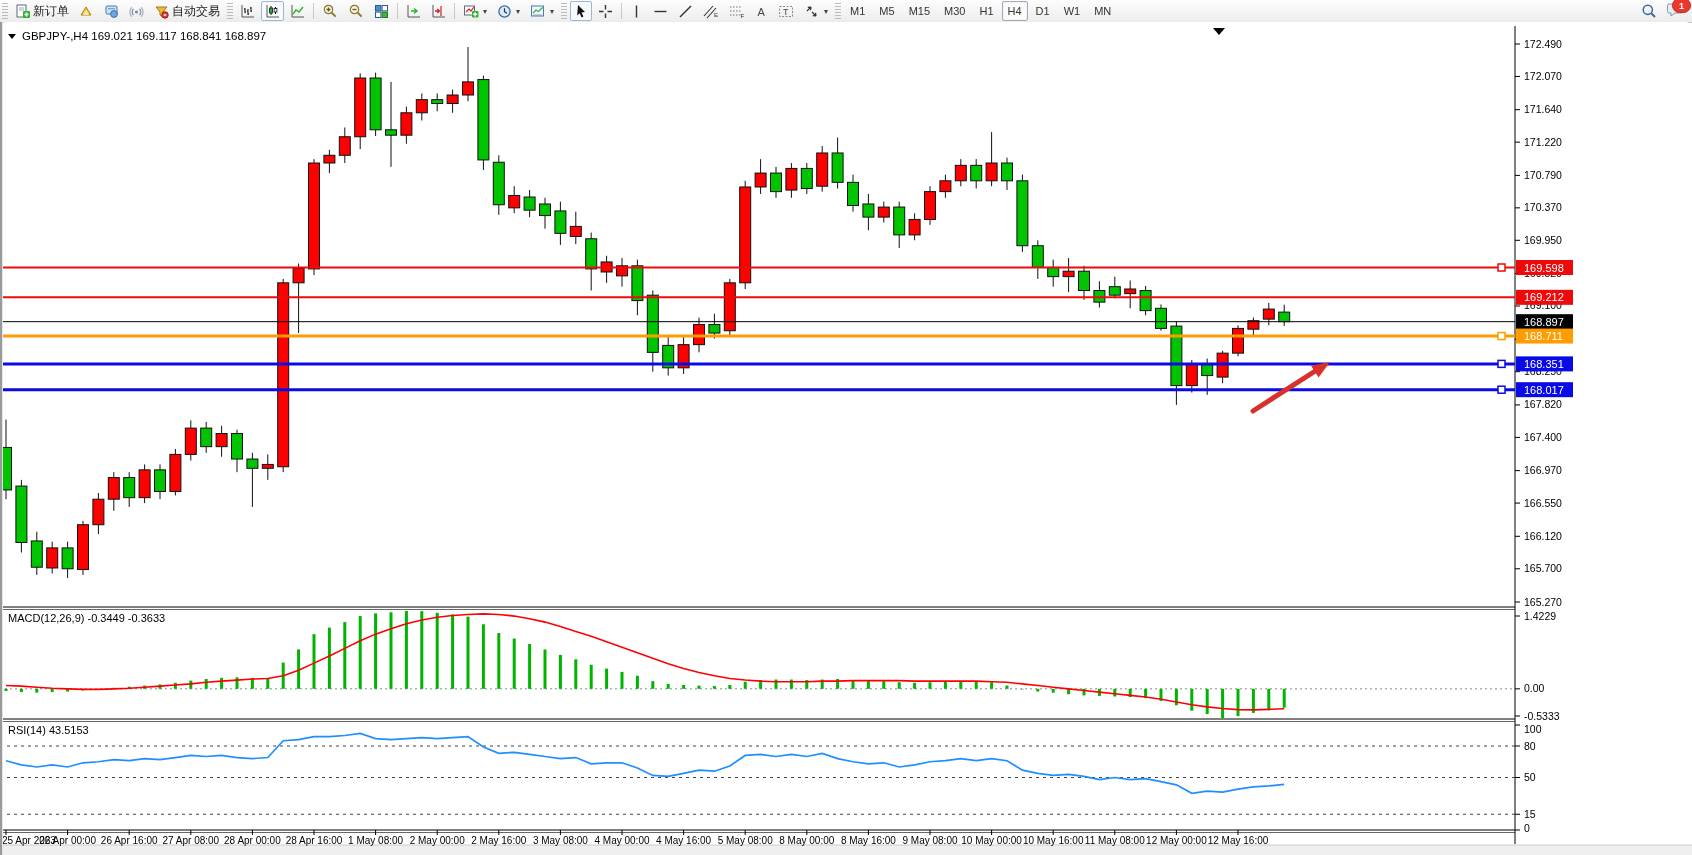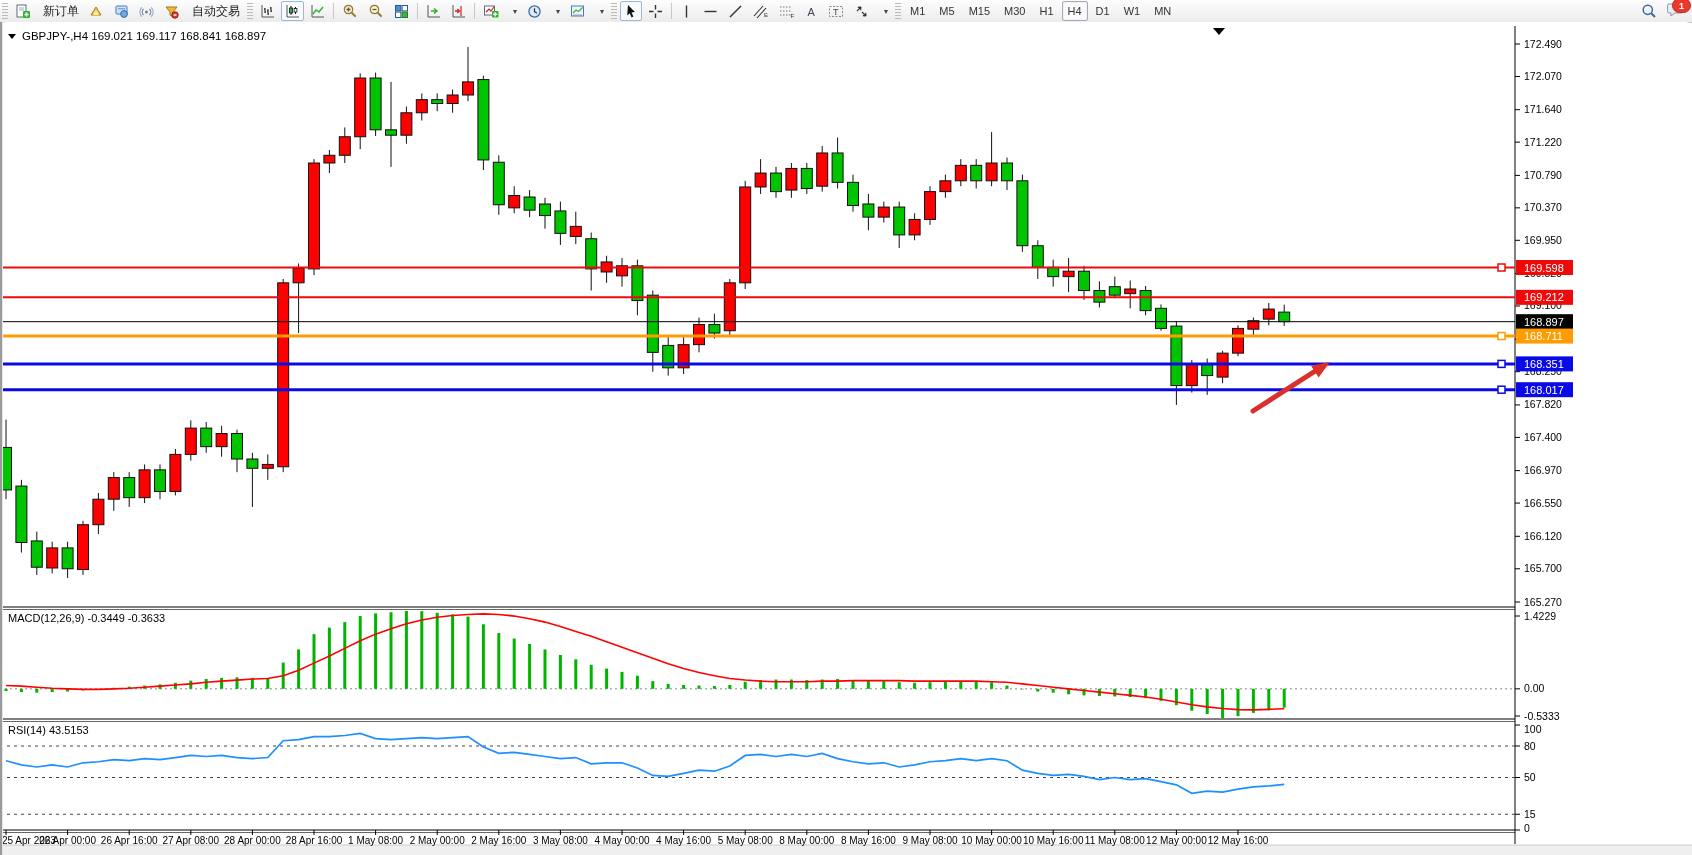--- a/index.html
+++ b/index.html
@@ -5,21 +5,21 @@
   html,body{margin:0;padding:0;background:#fff;}
   .stage{position:relative;width:1692px;height:855px;background:#fff;overflow:hidden;
          font-family:"Liberation Sans",sans-serif;-webkit-font-smoothing:antialiased;}
   
   .toolbar{position:absolute;left:0;top:0;width:1692px;height:22px;
            background:linear-gradient(#fdfdfd,#ececec);border-bottom:1px solid #c3c3c3;
            display:flex;align-items:center;font-size:12px;color:#222;}
   .tb-grip{width:6px;height:16px;margin:0 2px;
            background:repeating-linear-gradient(#bbb 0 1px,transparent 1px 3px);}
   .tb-sep{width:1px;height:16px;background:#c8c8c8;margin:0 3px;}
-  .tb-btn{display:inline-flex;align-items:center;gap:13px;height:18px;padding:0 3px;margin:0 1px;
+  .tb-btn{display:inline-flex;align-items:center;gap:3px;height:18px;padding:0 3px;margin:0 1px;
           border:1px solid transparent;border-radius:2px;cursor:default;justify-content:space-between;}
   .tb-btn.active{background:#f8fbfe;border-color:#9eb6d4;}
   .tb-btn svg{display:block;}
   .tb-caret{font-size:8px;color:#444;margin-left:1px;}
   .tf-btn{display:inline-flex;align-items:center;justify-content:center;height:18px;padding:0 5px;
           margin:12px 1px;font-size:11px;color:#333;border:1px solid transparent;border-radius:2px;}
   .tf-btn.active{background:#fcfcfc;border-color:#a9a9b8;box-shadow:inset 0 0 2px #cdd6e4;}
   .tb-right{margin-left:auto;display:flex;align-items:center;margin-right:8px;gap:10px;}
   .chat-wrap{position:relative;}
   .badge{position:absolute;top:-4px;right:-7px;min-width:13px;height:13px;border-radius:8px;

